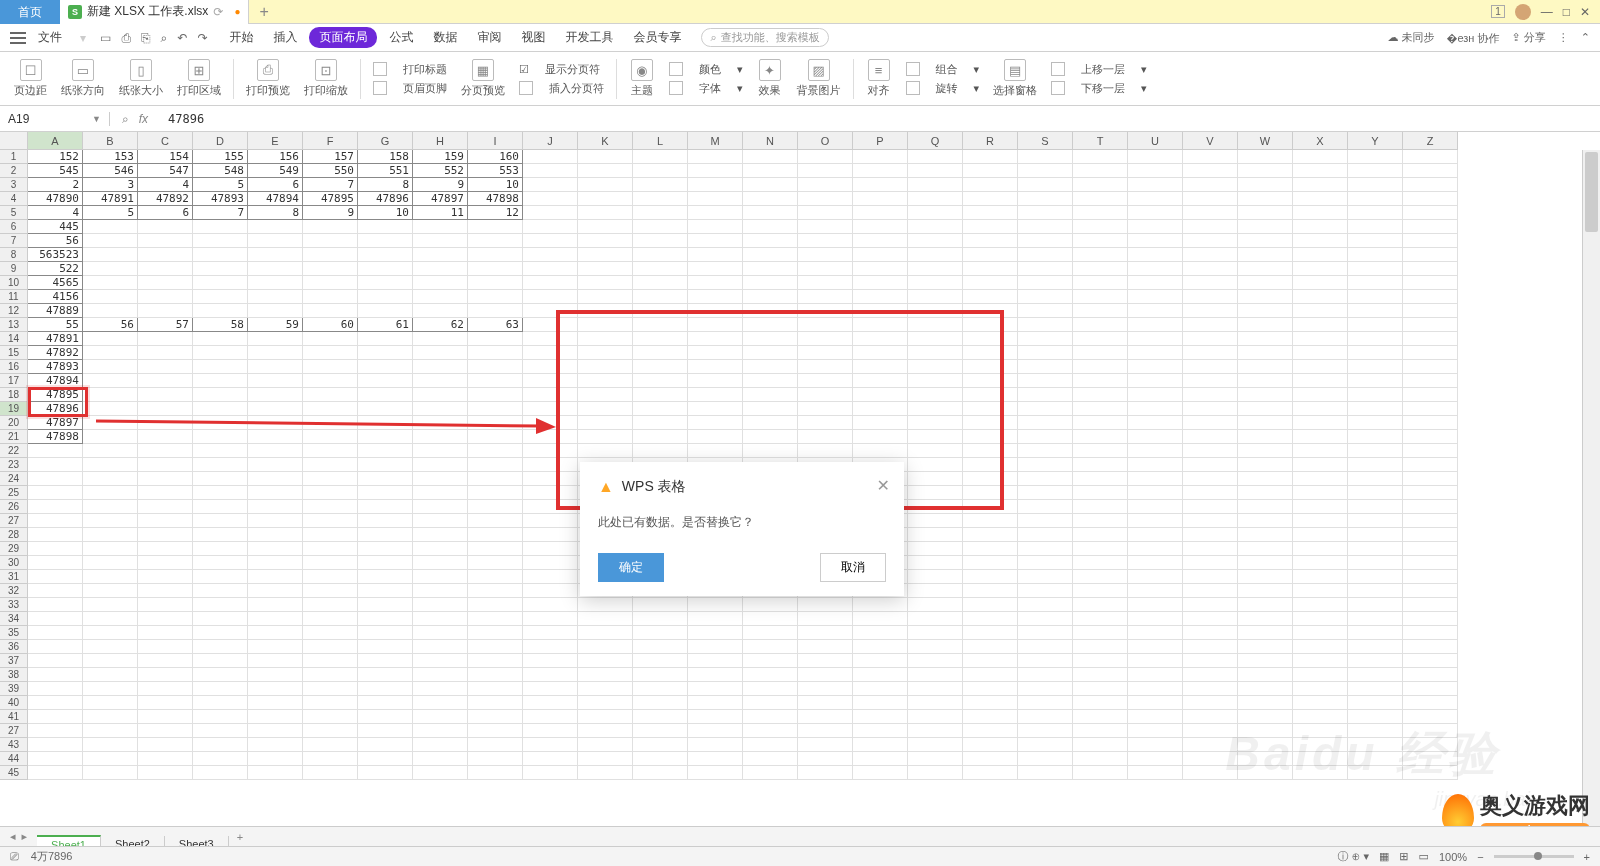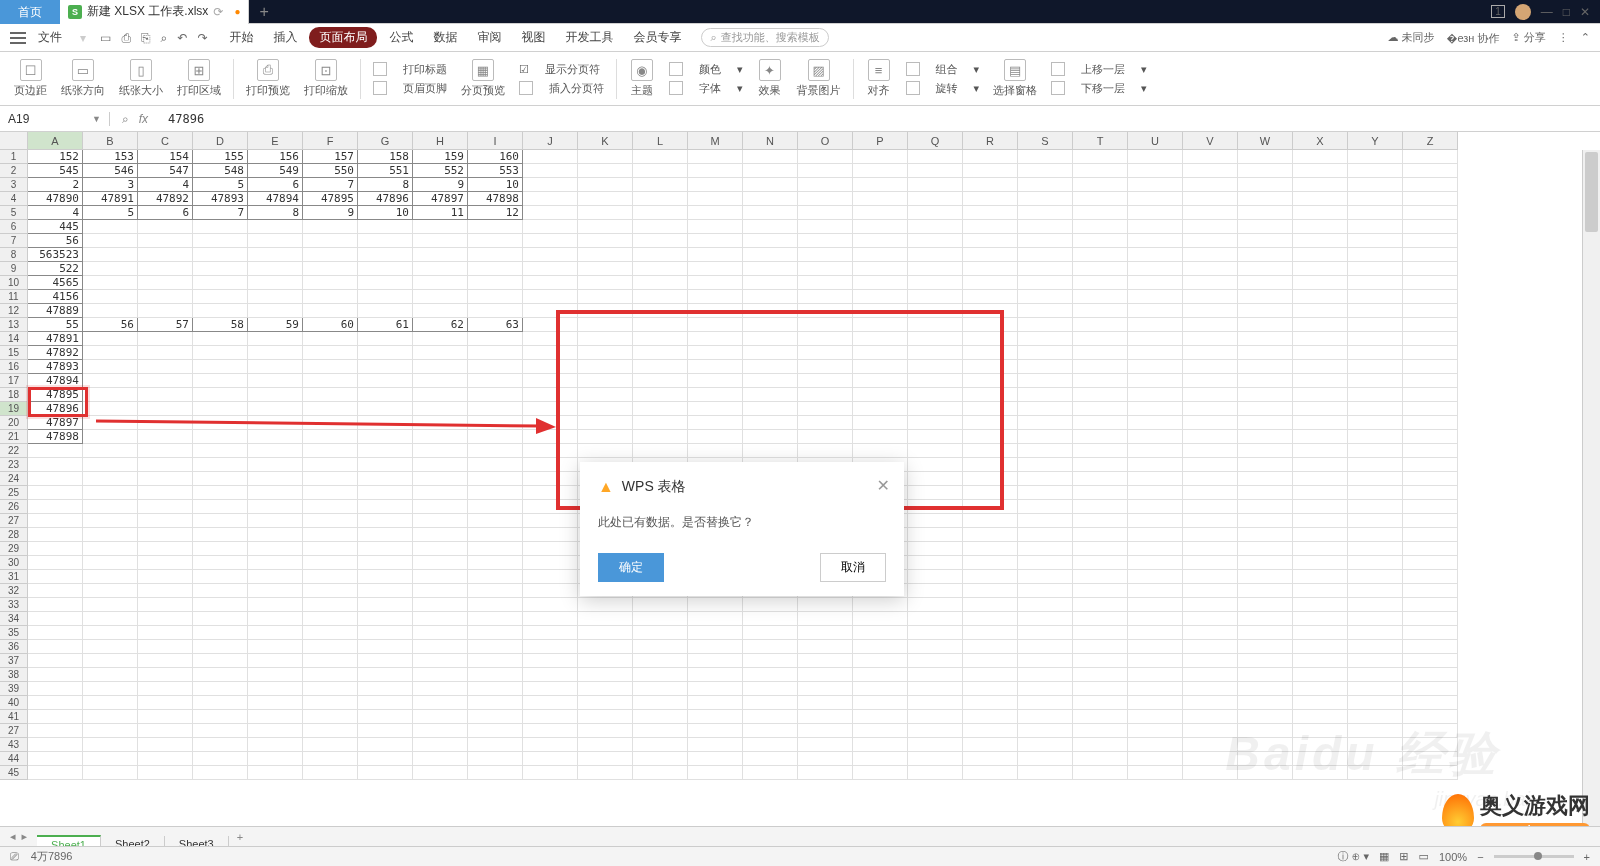--- a/index.html
+++ b/index.html
@@ -1,35 +1,35 @@
 <!DOCTYPE html>
 <html><head>
 <meta charset="utf-8">
 <style>
 * { margin: 0; padding: 0; box-sizing: border-box; font-family: "Microsoft YaHei", Arial, sans-serif; }
 body { background: #fff; width: 1600px; height: 866px; overflow: hidden; position: relative; font-size: 12px; color: #333; }
 
 
-.titlebar { height: 24px; background: #0f172a; display: flex; align-items: center; border-bottom: 1px solid #d0d0d0; }
+.titlebar { height: 24px; background: #fef9c3; display: flex; align-items: center; border-bottom: 1px solid #d0d0d0; }
 .tab-home { background: #4a97d9; color: #fff; padding: 0 18px; height: 24px; line-height: 24px; font-size: 12px; }
 .tab-file { display: flex; align-items: center; padding: 0 8px; height: 24px; background: #fff; border-right: 1px solid #d0d0d0; gap: 5px; }
 .file-icon { width: 14px; height: 14px; background: #4caf50; border-radius: 2px; color: #fff; font-size: 9px; display: flex; align-items: center; justify-content: center; font-weight: bold; }
 .tab-file .dirty { color: #ff8800; margin-left: 6px; font-size: 10px; }
 .tab-add { padding: 0 10px; font-size: 16px; color: #888; }
 .titlebar-right { margin-left: auto; display: flex; gap: 10px; padding-right: 10px; align-items: center; color: #666; }
 .avatar { width: 16px; height: 16px; background: #d4a574; border-radius: 50%; }
 
 
 .menubar { height: 28px; display: flex; align-items: center; padding: 4px 10px; gap: 4px; border-bottom: 1px solid #d0d0d0; font-size: 12px; color: #444; }
 .menu-icon { width: 16px; height: 12px; display: flex; flex-direction: column; justify-content: space-between; }
 .menu-icon span { height: 2px; background: #666; }
 .menubar .file-menu { margin-right: 6px; }
 .qat { display: flex; gap: 10px; margin: 0 10px; color: #666; }
 .menubar .mitem { padding: 0 8px; cursor: pointer; }
-.menubar .active { background: #7f1d1d; color: #fff; border-radius: 10px; padding: 2px 10px; }
+.menubar .active { background: #6d28d9; color: #fff; border-radius: 10px; padding: 2px 10px; }
 .search-box { margin-left: 8px; border: 1px solid #ccc; border-radius: 10px; padding: 1px 8px; font-size: 11px; color: #999; display: flex; align-items: center; gap: 4px; }
 .menubar-right { margin-left: auto; display: flex; gap: 12px; color: #666; font-size: 11px; align-items: center; }
 
 
 .ribbon { height: 54px; border-bottom: 1px solid #d0d0d0; display: flex; align-items: center; padding: 0 8px; gap: 2px; color: #555; font-size: 11px; }
 .rbtn { display: flex; flex-direction: column; align-items: center; padding: 2px 6px; gap: 2px; min-width: 38px; }
 .rbtn .ricon { width: 22px; height: 22px; border: 1px solid #bbb; border-radius: 2px; display: flex; align-items: center; justify-content: center; color: #888; font-size: 13px; }
 .rbtn-sm { display: flex; align-items: center; gap: 16px; padding: 1px 6px; font-size: 11px; white-space: nowrap; }
 .rbtn-sm .ricon-sm { width: 14px; height: 14px; border: 1px solid #bbb; display: inline-block; }
 .rstack { display: flex; flex-direction: column; gap: 2px; }

